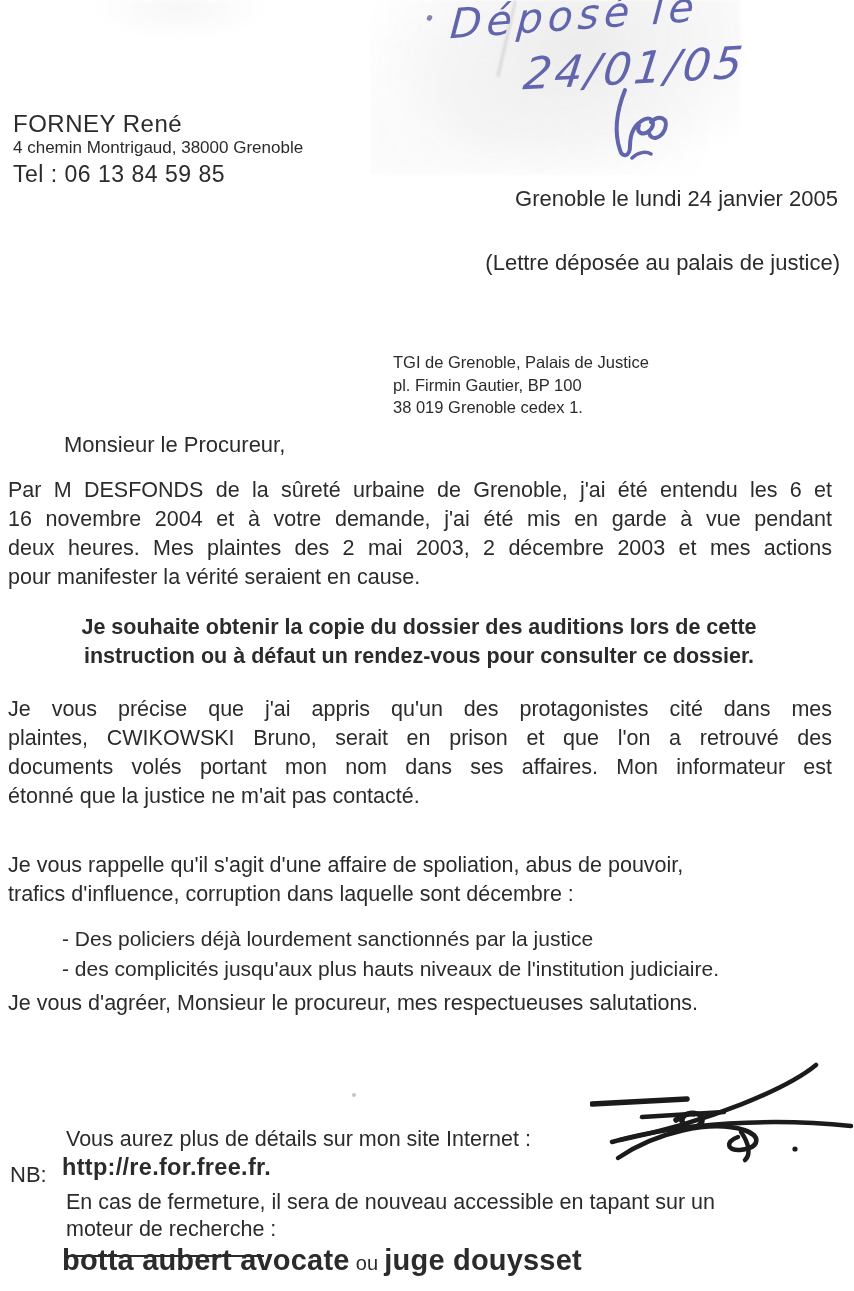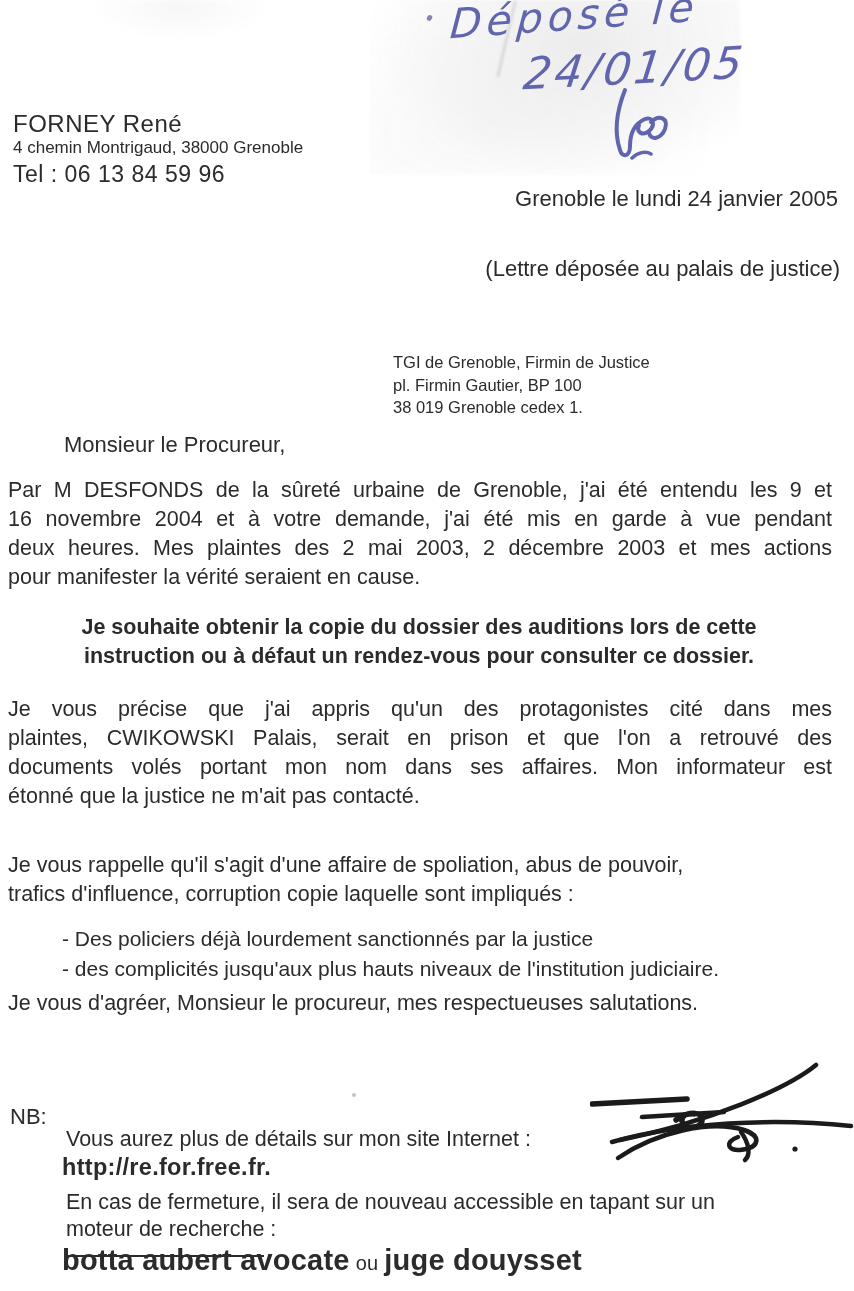--- a/index.html
+++ b/index.html
@@ -53,21 +53,21 @@
     color:#6165ad;
     white-space:nowrap;
   }
   .hw1{left:452px;top:0px;font-size:41px;letter-spacing:5px;transform:rotate(-4deg) skewX(-8deg);transform-origin:left top;}
   .hw2{left:527px;top:48px;font-size:44px;letter-spacing:3px;transform:rotate(-3deg) skewX(-10deg);transform-origin:left top;}
   .hw-initials{position:absolute;left:595px;top:84px;}
   .hw-dash{position:absolute;left:630px;top:148px;}
 
   
   .date-line{position:absolute;right:16px;top:186px;font-size:22px;}
-  .deposit-note{position:absolute;right:14px;top:256px;font-size:22px;}
+  .deposit-note{position:absolute;right:14px;top:250px;font-size:22px;}
 
   
   .attention{position:absolute;left:88px;top:322px;font-size:21.5px;font-weight:bold;letter-spacing:0.2px;}
   .tgi{position:absolute;left:393px;top:351px;font-size:16.5px;line-height:22.5px;}
 
   
   .salutation{position:absolute;left:64px;top:432px;font-size:22px;}
   .para{position:absolute;left:8px;width:824px;font-size:21.5px;}
   .para div{height:29px;overflow:hidden;}
   .jl{text-align:justify;}
@@ -75,21 +75,21 @@
   .p1{top:478px;}
   .request{position:absolute;left:0;width:838px;top:615px;font-size:21.5px;font-weight:bold;text-align:center;}
   .request div{height:29px;}
   .p2{top:697px;}
   .p3{top:853px;}
   .list{position:absolute;left:62px;top:927px;font-size:21px;}
   .list div{height:29.5px;}
   .closing{position:absolute;left:8px;top:991px;font-size:21.5px;}
 
   
-  .nb-label{position:absolute;left:10px;top:1104px;font-size:22px;}
+  .nb-label{position:absolute;left:10px;top:1162px;font-size:22px;}
   .nb-line1{position:absolute;left:66px;top:1127px;font-size:21.5px;}
   .nb-url{position:absolute;left:62px;top:1154px;font-size:23.5px;font-weight:bold;letter-spacing:0.3px;}
   .nb-line2{position:absolute;left:66px;top:1190px;font-size:21.5px;}
   .nb-moteur{position:absolute;left:66px;top:1217px;font-size:21.5px;}
   .nb-moteur .u{border-bottom:2px solid #2b2b2b;padding-bottom:14px;}
   .keywords{position:absolute;left:62px;top:1244px;font-size:29px;font-weight:bold;letter-spacing:0.2px;}
   .keywords .conn{font-size:20px;font-weight:normal;margin:0 6px;}
 
   .sig{position:absolute;left:590px;top:1060px;}
 </style>
@@ -100,21 +100,21 @@
 
   <div class="smudge smudge-top"></div>
   <div class="smudge smudge-streak"></div>
   <div class="smudge smudge-left"></div>
   <div class="ink-dot"></div>
   <div class="speck"></div>
 
   <div class="sender">
     <div class="sender-name">FORNEY René</div>
     <div class="sender-address">4 chemin Montrigaud, 38000 Grenoble</div>
-    <div class="sender-phone">Tel : 06 13 84 59 96</div>
+    <div class="sender-phone">Tel : 06 13 84 59 85</div>
   </div>
 
   <div class="hw hw1">Déposé le</div>
   <div class="hw hw2">24/01/05</div>
   <div class="hw-initials">
     <svg width="80" height="78" viewBox="0 0 80 78">
       <g fill="none" stroke="#6165ad" stroke-width="4" stroke-linecap="round">
         <path d="M30 6 C22 26 19 48 25 66 C27 74 35 73 35 62 C35 50 39 40 50 35 C58 32 61 41 54 47 C48 52 41 49 44 41"></path>
         <path d="M56 38 C64 30 74 34 70 45 C66 55 56 57 54 49"></path>
       </g>
@@ -123,49 +123,49 @@
   <div class="hw-dash">
     <svg width="24" height="12" viewBox="0 0 24 12">
       <path d="M2 8 C8 2 16 1 21 4" fill="none" stroke="#6165ad" stroke-width="3.5" stroke-linecap="round"></path>
     </svg>
   </div>
 
   <div class="date-line">Grenoble le lundi 24 janvier 2005</div>
   <div class="deposit-note">(Lettre déposée au palais de justice)</div>
 
   <div class="tgi">
-    <div>TGI de Grenoble, Firmin de Justice</div>
+    <div>TGI de Grenoble, Palais de Justice</div>
     <div>pl. Firmin Gautier, BP 100</div>
     <div>38 019 Grenoble cedex 1.</div>
   </div>
 
   <div class="salutation">Monsieur le Procureur,</div>
 
   <div class="para p1">
-    <div class="jl">Par M DESFONDS de la sûreté urbaine de Grenoble, j'ai été entendu les 9 et</div>
+    <div class="jl">Par M DESFONDS de la sûreté urbaine de Grenoble, j'ai été entendu les 6 et</div>
     <div class="jl">16 novembre 2004 et à votre demande, j'ai été mis en garde à vue pendant</div>
     <div class="jl">deux heures. Mes plaintes des 2 mai 2003, 2 décembre 2003 et mes actions</div>
     <div>pour manifester la vérité seraient en cause.</div>
   </div>
 
   <div class="request">
     <div>Je souhaite obtenir la copie du dossier des auditions lors de cette</div>
     <div>instruction ou à défaut un rendez-vous pour consulter ce dossier.</div>
   </div>
 
   <div class="para p2">
     <div class="jl">Je vous précise que j'ai appris qu'un des protagonistes cité dans mes</div>
-    <div class="jl">plaintes, CWIKOWSKI Palais, serait en prison et que l'on a retrouvé des</div>
+    <div class="jl">plaintes, CWIKOWSKI Bruno, serait en prison et que l'on a retrouvé des</div>
     <div class="jl">documents volés portant mon nom dans ses affaires. Mon informateur est</div>
     <div>étonné que la justice ne m'ait pas contacté.</div>
   </div>
 
   <div class="para p3">
     <div>Je vous rappelle qu'il s'agit d'une affaire de spoliation, abus de pouvoir,</div>
-    <div>trafics d'influence, corruption copie laquelle sont impliqués :</div>
+    <div>trafics d'influence, corruption dans laquelle sont décembre :</div>
   </div>
 
   <div class="list">
     <div>- Des policiers déjà lourdement sanctionnés par la justice</div>
     <div>- des complicités jusqu'aux plus hauts niveaux de l'institution judiciaire.</div>
   </div>
 
   <div class="closing">Je vous d'agréer, Monsieur le procureur, mes respectueuses salutations.</div>
 
   <div class="nb-label">NB:</div>

